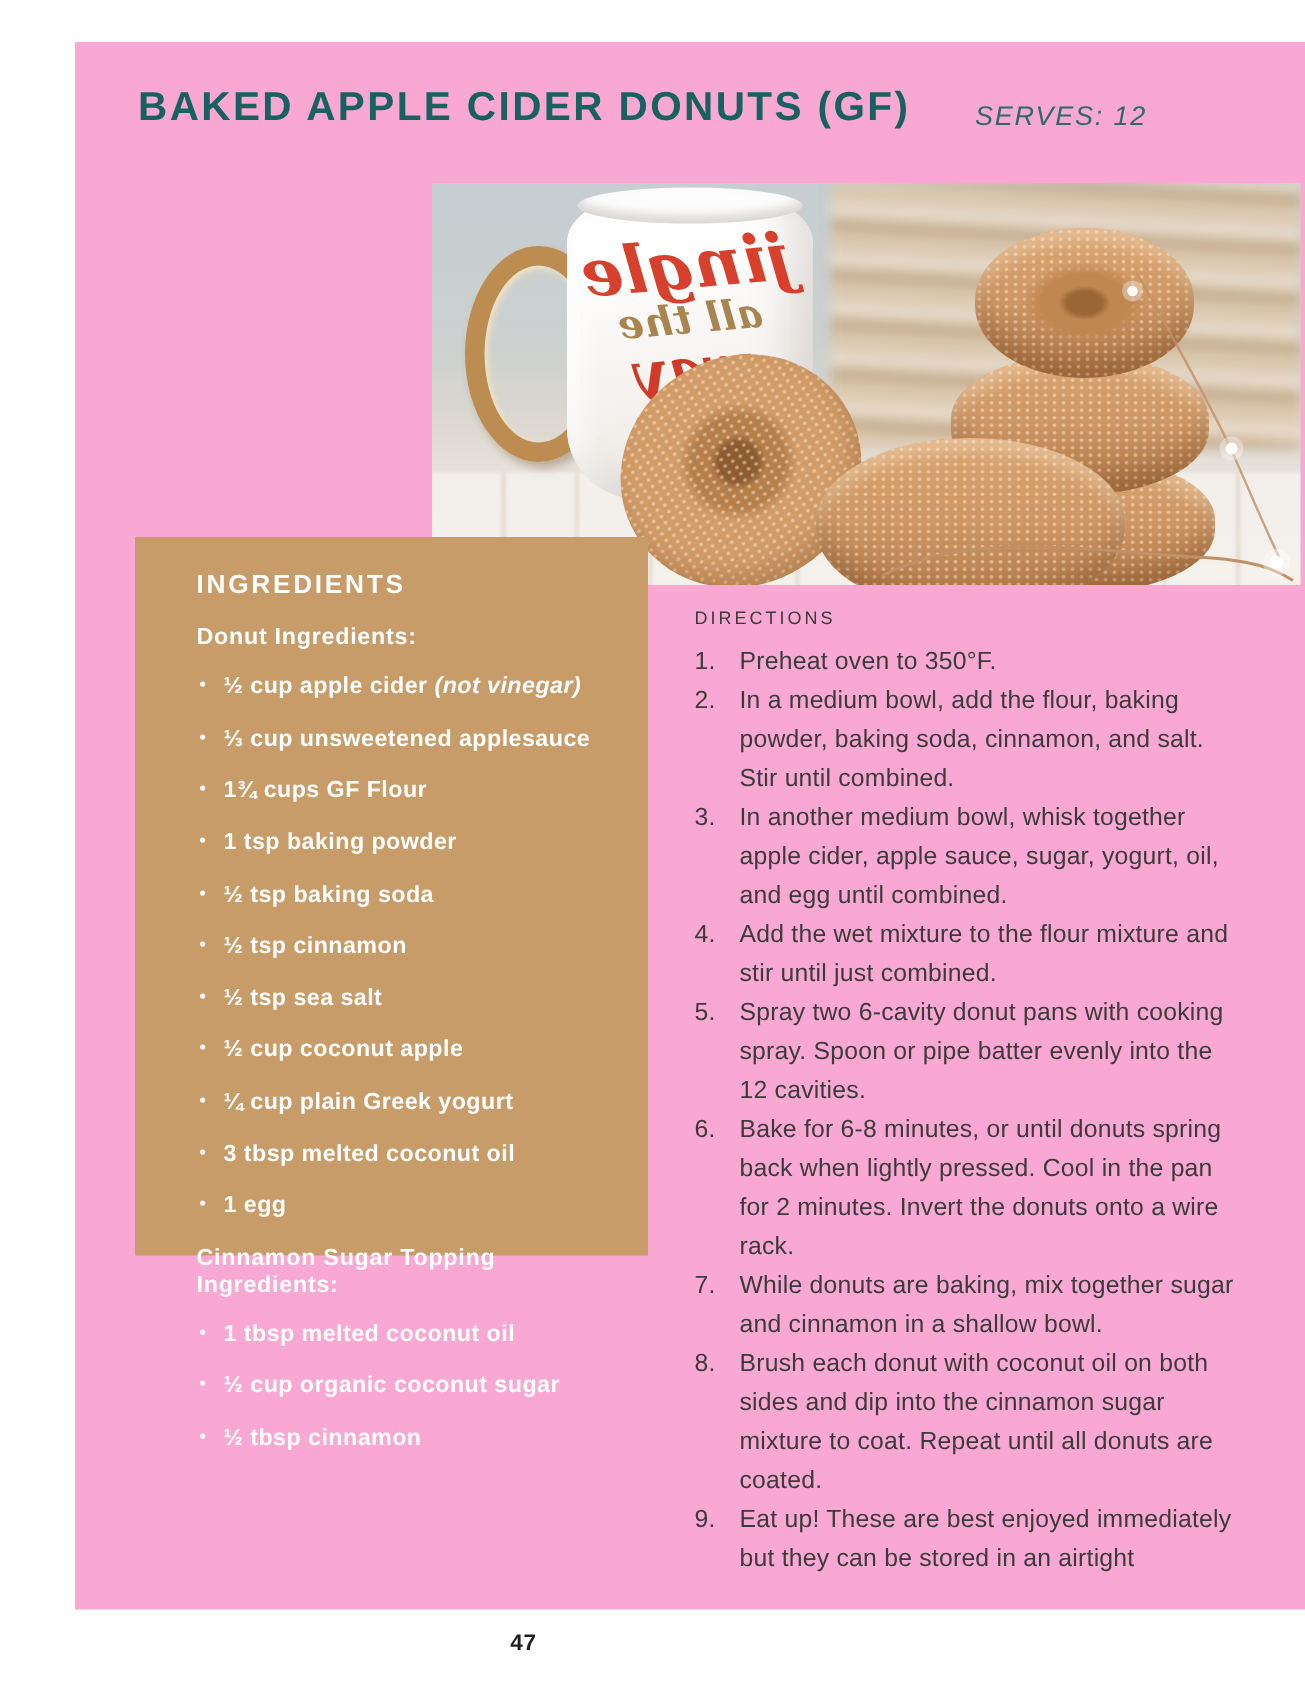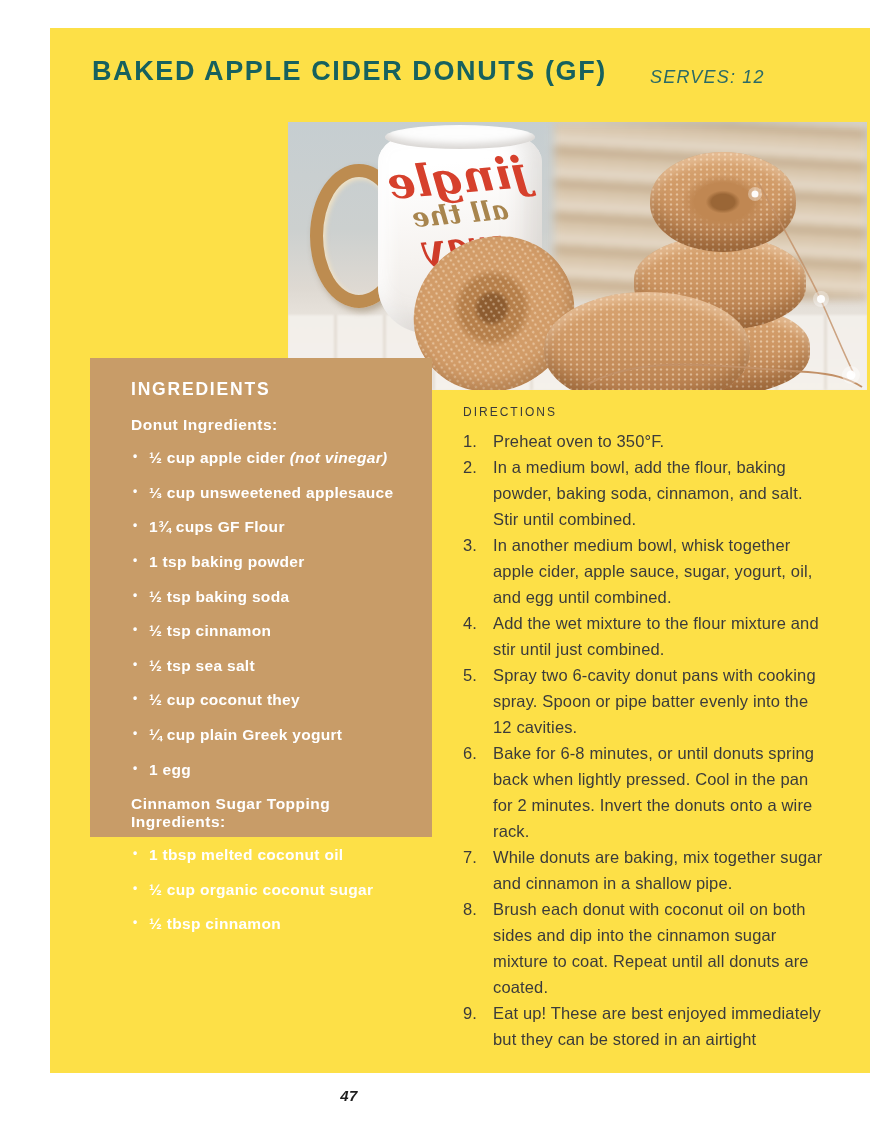--- a/index.html
+++ b/index.html
@@ -2,21 +2,21 @@
 <html><head>
 <meta charset="utf-8">
 <style>
   html,body { margin:0; padding:0; background:#ffffff; }
   .page {
     position:relative; width:870px; height:1122px; background:#ffffff;
     font-family:"Liberation Sans", sans-serif; overflow:hidden;
   }
   .panel {
     position:absolute; left:50px; top:28px; width:820px; height:1045px;
-    background:#fde047;
+    background:#f9a8d4;
   }
   
   .title {
     position:absolute; left:42px; top:30px; margin:0;
     font-size:27px; font-weight:700; letter-spacing:1.6px;
     color:#17615e; line-height:1;
   }
   .serves {
     position:absolute; left:600px; top:40px;
     font-size:18px; font-style:italic; letter-spacing:1.2px;
@@ -119,21 +119,21 @@
   .directions { position:absolute; left:413px; top:377px; width:368px; color:#3b3b3b; }
   .directions h2 {
     margin:0 0 9px; font-size:12px; font-weight:400; letter-spacing:2px; color:#3a3a3a;
   }
   .step { display:flex; font-size:16.5px; line-height:26px; letter-spacing:.15px; }
   .step .num { flex:0 0 30px; width:30px; }
   .step .txt { flex:1; }
   
   .pageno {
     position:absolute; left:0; width:698px; top:1087px; text-align:center;
-    font-size:15px; font-weight:700; letter-spacing:.5px; color:#1e1e1e;font-style:italic;
+    font-size:15px; font-weight:700; letter-spacing:.5px; color:#1e1e1e;
   }
 </style>
 </head>
 <body>
 
 <div class="page">
   <div class="panel">
 
     <h1 class="title">BAKED APPLE CIDER DONUTS (GF)</h1>
     <div class="serves">SERVES: 12</div>
@@ -172,22 +172,23 @@
       <div id="groups">
           <div class="group-label">Donut Ingredients:</div>
           <ul class="ing-list">
             <li><span>½ cup apple cider</span> <em>(not vinegar)</em></li>
             <li><span>⅓ cup unsweetened applesauce</span></li>
             <li><span>1¾ cups GF Flour</span></li>
             <li><span>1 tsp baking powder</span></li>
             <li><span>½ tsp baking soda</span></li>
             <li><span>½ tsp cinnamon</span></li>
             <li><span>½ tsp sea salt</span></li>
-            <li><span>½ cup coconut they</span></li>
+            <li><span>½ cup coconut apple</span></li>
             <li><span>¼ cup plain Greek yogurt</span></li>
+            <li><span>3 tbsp melted coconut oil</span></li>
             <li><span>1 egg</span></li>
           </ul>
           <div class="group-label">Cinnamon Sugar Topping Ingredients:</div>
           <ul class="ing-list">
             <li><span>1 tbsp melted coconut oil</span></li>
             <li><span>½ cup organic coconut sugar</span></li>
             <li><span>½ tbsp cinnamon</span></li>
           </ul>
         </div>
     </aside>
@@ -214,21 +215,21 @@
           <div class="step">
             <span class="num">5.</span>
             <span class="txt">Spray two 6-cavity donut pans with cooking spray. Spoon or pipe batter evenly into the 12 cavities.</span>
           </div>
           <div class="step">
             <span class="num">6.</span>
             <span class="txt">Bake for 6-8 minutes, or until donuts spring back when lightly pressed. Cool in the pan for 2 minutes. Invert the donuts onto a wire rack.</span>
           </div>
           <div class="step">
             <span class="num">7.</span>
-            <span class="txt">While donuts are baking, mix together sugar and cinnamon in a shallow pipe.</span>
+            <span class="txt">While donuts are baking, mix together sugar and cinnamon in a shallow bowl.</span>
           </div>
           <div class="step">
             <span class="num">8.</span>
             <span class="txt">Brush each donut with coconut oil on both sides and dip into the cinnamon sugar mixture to coat. Repeat until all donuts are coated.</span>
           </div>
           <div class="step">
             <span class="num">9.</span>
             <span class="txt">Eat up! These are best enjoyed immediately but they can be stored in an airtight</span>
           </div>
         </div>

